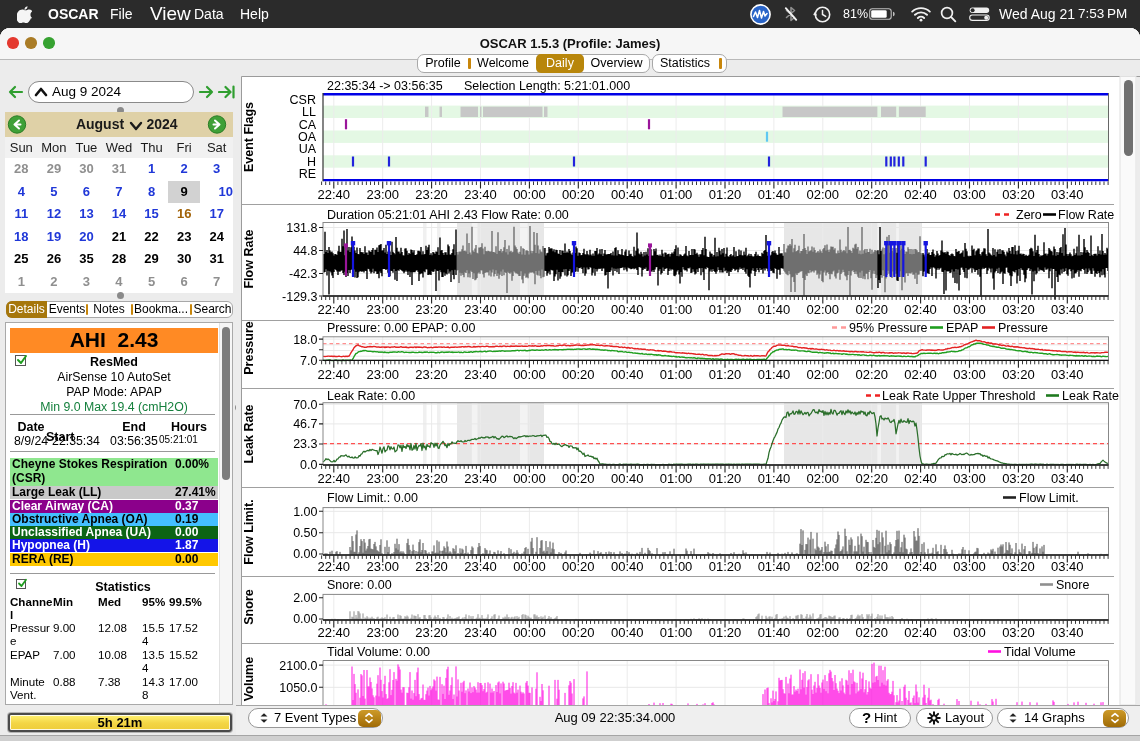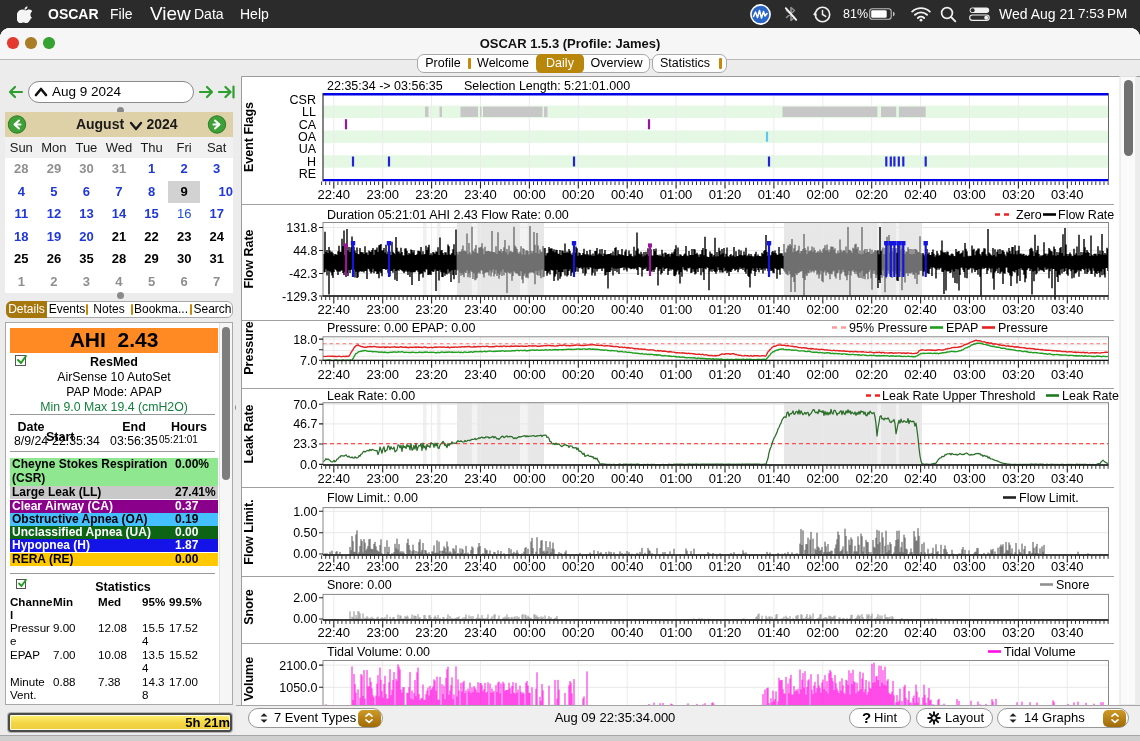--- a/index.html
+++ b/index.html
@@ -119,21 +119,21 @@
 <div class="abs" style="left:70.1px;top:180.5px;width:32.6px;height:22.5px;line-height:22.5px;text-align:center;font-size:13px;font-weight:bold;color:#2038d8">6</div>
 <div class="abs" style="left:102.7px;top:180.5px;width:32.6px;height:22.5px;line-height:22.5px;text-align:center;font-size:13px;font-weight:bold;color:#2038d8">7</div>
 <div class="abs" style="left:135.3px;top:180.5px;width:32.6px;height:22.5px;line-height:22.5px;text-align:center;font-size:13px;font-weight:bold;color:#2038d8">8</div>
 <div class="abs" style="left:167.9px;top:180.5px;width:32.6px;height:22.5px;line-height:22.5px;text-align:center;font-size:13px;font-weight:bold;color:#000">9</div>
 <div class="abs" style="left:200.4px;top:180.5px;width:32.6px;height:22.5px;line-height:22.5px;text-align:right;font-size:13px;font-weight:bold;color:#2038d8">10</div>
 <div class="abs" style="left:5.0px;top:203.0px;width:32.6px;height:22.5px;line-height:22.5px;text-align:center;font-size:13px;font-weight:bold;color:#2038d8">11</div>
 <div class="abs" style="left:37.6px;top:203.0px;width:32.6px;height:22.5px;line-height:22.5px;text-align:center;font-size:13px;font-weight:bold;color:#2038d8">12</div>
 <div class="abs" style="left:70.1px;top:203.0px;width:32.6px;height:22.5px;line-height:22.5px;text-align:center;font-size:13px;font-weight:bold;color:#2038d8">13</div>
 <div class="abs" style="left:102.7px;top:203.0px;width:32.6px;height:22.5px;line-height:22.5px;text-align:center;font-size:13px;font-weight:bold;color:#2038d8">14</div>
 <div class="abs" style="left:135.3px;top:203.0px;width:32.6px;height:22.5px;line-height:22.5px;text-align:center;font-size:13px;font-weight:bold;color:#2038d8">15</div>
-<div class="abs" style="left:167.9px;top:203.0px;width:32.6px;height:22.5px;line-height:22.5px;text-align:center;font-size:13px;font-weight:normal;color:#1d4ed8">16</div>
+<div class="abs" style="left:167.9px;top:203.0px;width:32.6px;height:22.5px;line-height:22.5px;text-align:center;font-size:13px;font-weight:bold;color:#a16207">16</div>
 <div class="abs" style="left:200.4px;top:203.0px;width:32.6px;height:22.5px;line-height:22.5px;text-align:center;font-size:13px;font-weight:bold;color:#2038d8">17</div>
 <div class="abs" style="left:5.0px;top:225.5px;width:32.6px;height:22.5px;line-height:22.5px;text-align:center;font-size:13px;font-weight:bold;color:#2038d8">18</div>
 <div class="abs" style="left:37.6px;top:225.5px;width:32.6px;height:22.5px;line-height:22.5px;text-align:center;font-size:13px;font-weight:bold;color:#2038d8">19</div>
 <div class="abs" style="left:70.1px;top:225.5px;width:32.6px;height:22.5px;line-height:22.5px;text-align:center;font-size:13px;font-weight:bold;color:#2038d8">20</div>
 <div class="abs" style="left:102.7px;top:225.5px;width:32.6px;height:22.5px;line-height:22.5px;text-align:center;font-size:13px;font-weight:bold;color:#000">21</div>
 <div class="abs" style="left:135.3px;top:225.5px;width:32.6px;height:22.5px;line-height:22.5px;text-align:center;font-size:13px;font-weight:bold;color:#000">22</div>
 <div class="abs" style="left:167.9px;top:225.5px;width:32.6px;height:22.5px;line-height:22.5px;text-align:center;font-size:13px;font-weight:bold;color:#000">23</div>
 <div class="abs" style="left:200.4px;top:225.5px;width:32.6px;height:22.5px;line-height:22.5px;text-align:center;font-size:13px;font-weight:bold;color:#000">24</div>
 <div class="abs" style="left:5.0px;top:248.0px;width:32.6px;height:22.5px;line-height:22.5px;text-align:center;font-size:13px;font-weight:bold;color:#000">25</div>
 <div class="abs" style="left:37.6px;top:248.0px;width:32.6px;height:22.5px;line-height:22.5px;text-align:center;font-size:13px;font-weight:bold;color:#000">26</div>
@@ -228,21 +228,21 @@
 <div class="abs" style="left:142px;top:648px;font-size:11.6px;font-weight:normal;color:#000;white-space:nowrap">13.5</div>
 <div class="abs" style="left:142px;top:661px;font-size:11.6px;font-weight:normal;color:#000;white-space:nowrap">4</div>
 <div class="abs" style="left:169px;top:648px;font-size:11.6px;font-weight:normal;color:#000;white-space:nowrap">15.52</div>
 <div class="abs" style="left:10px;top:675px;font-size:11.6px;font-weight:normal;color:#000;white-space:nowrap">Minute</div>
 <div class="abs" style="left:10px;top:688px;font-size:11.6px;font-weight:normal;color:#000;white-space:nowrap">Vent.</div>
 <div class="abs" style="left:53px;top:675px;font-size:11.6px;font-weight:normal;color:#000;white-space:nowrap">0.88</div>
 <div class="abs" style="left:98px;top:675px;font-size:11.6px;font-weight:normal;color:#000;white-space:nowrap">7.38</div>
 <div class="abs" style="left:142px;top:675px;font-size:11.6px;font-weight:normal;color:#000;white-space:nowrap">14.3</div>
 <div class="abs" style="left:142px;top:688px;font-size:11.6px;font-weight:normal;color:#000;white-space:nowrap">8</div>
 <div class="abs" style="left:169px;top:675px;font-size:11.6px;font-weight:normal;color:#000;white-space:nowrap">17.00</div>
-<div class="abs" style="left:8px;top:713px;width:224px;height:19px;background:linear-gradient(#fff170,#f3d545 55%,#eecd39);border:2px solid #4a4a4a;border-radius:3px;box-shadow:inset 0 0 0 1px rgba(255,255,255,.85), 0 0 0 1px #b5b5b5;font-size:13px;font-weight:bold;color:#000;text-align:right;line-height:15px">5h 21m</div>
+<div class="abs" style="left:8px;top:713px;width:224px;height:19px;background:linear-gradient(#fff170,#f3d545 55%,#eecd39);border:2px solid #4a4a4a;border-radius:3px;box-shadow:inset 0 0 0 1px rgba(255,255,255,.85), 0 0 0 1px #b5b5b5;font-size:13px;font-weight:bold;color:#000;text-align:center;line-height:15px">5h 21m</div>
 <div class="abs" style="left:235px;top:404px;width:7px;height:7px;border-radius:50%;background:#8a8a8a"></div>
 <svg width="904" height="631" viewBox="236 74 904 631" style="position:absolute;left:236px;top:74px;" font-family="Liberation Sans, sans-serif">
     <rect x="236" y="74" width="904" height="631" fill="#ececec"></rect>
     <rect x="241.5" y="76.5" width="895" height="628.5" fill="#ffffff"></rect>
     <path d="M241.5 705V76.5H1140" stroke="#9b9b9b" stroke-width="1" fill="none"></path>
     <path d="M241.5 204.5H1114" stroke="#a0a0a0" stroke-width="1" fill="none"></path>
     <path d="M241.5 320.5H1114" stroke="#a0a0a0" stroke-width="1" fill="none"></path>
     <path d="M241.5 388.5H1114" stroke="#a0a0a0" stroke-width="1" fill="none"></path>
     <path d="M241.5 487.5H1114" stroke="#a0a0a0" stroke-width="1" fill="none"></path>
     <path d="M241.5 576.5H1114" stroke="#a0a0a0" stroke-width="1" fill="none"></path>

